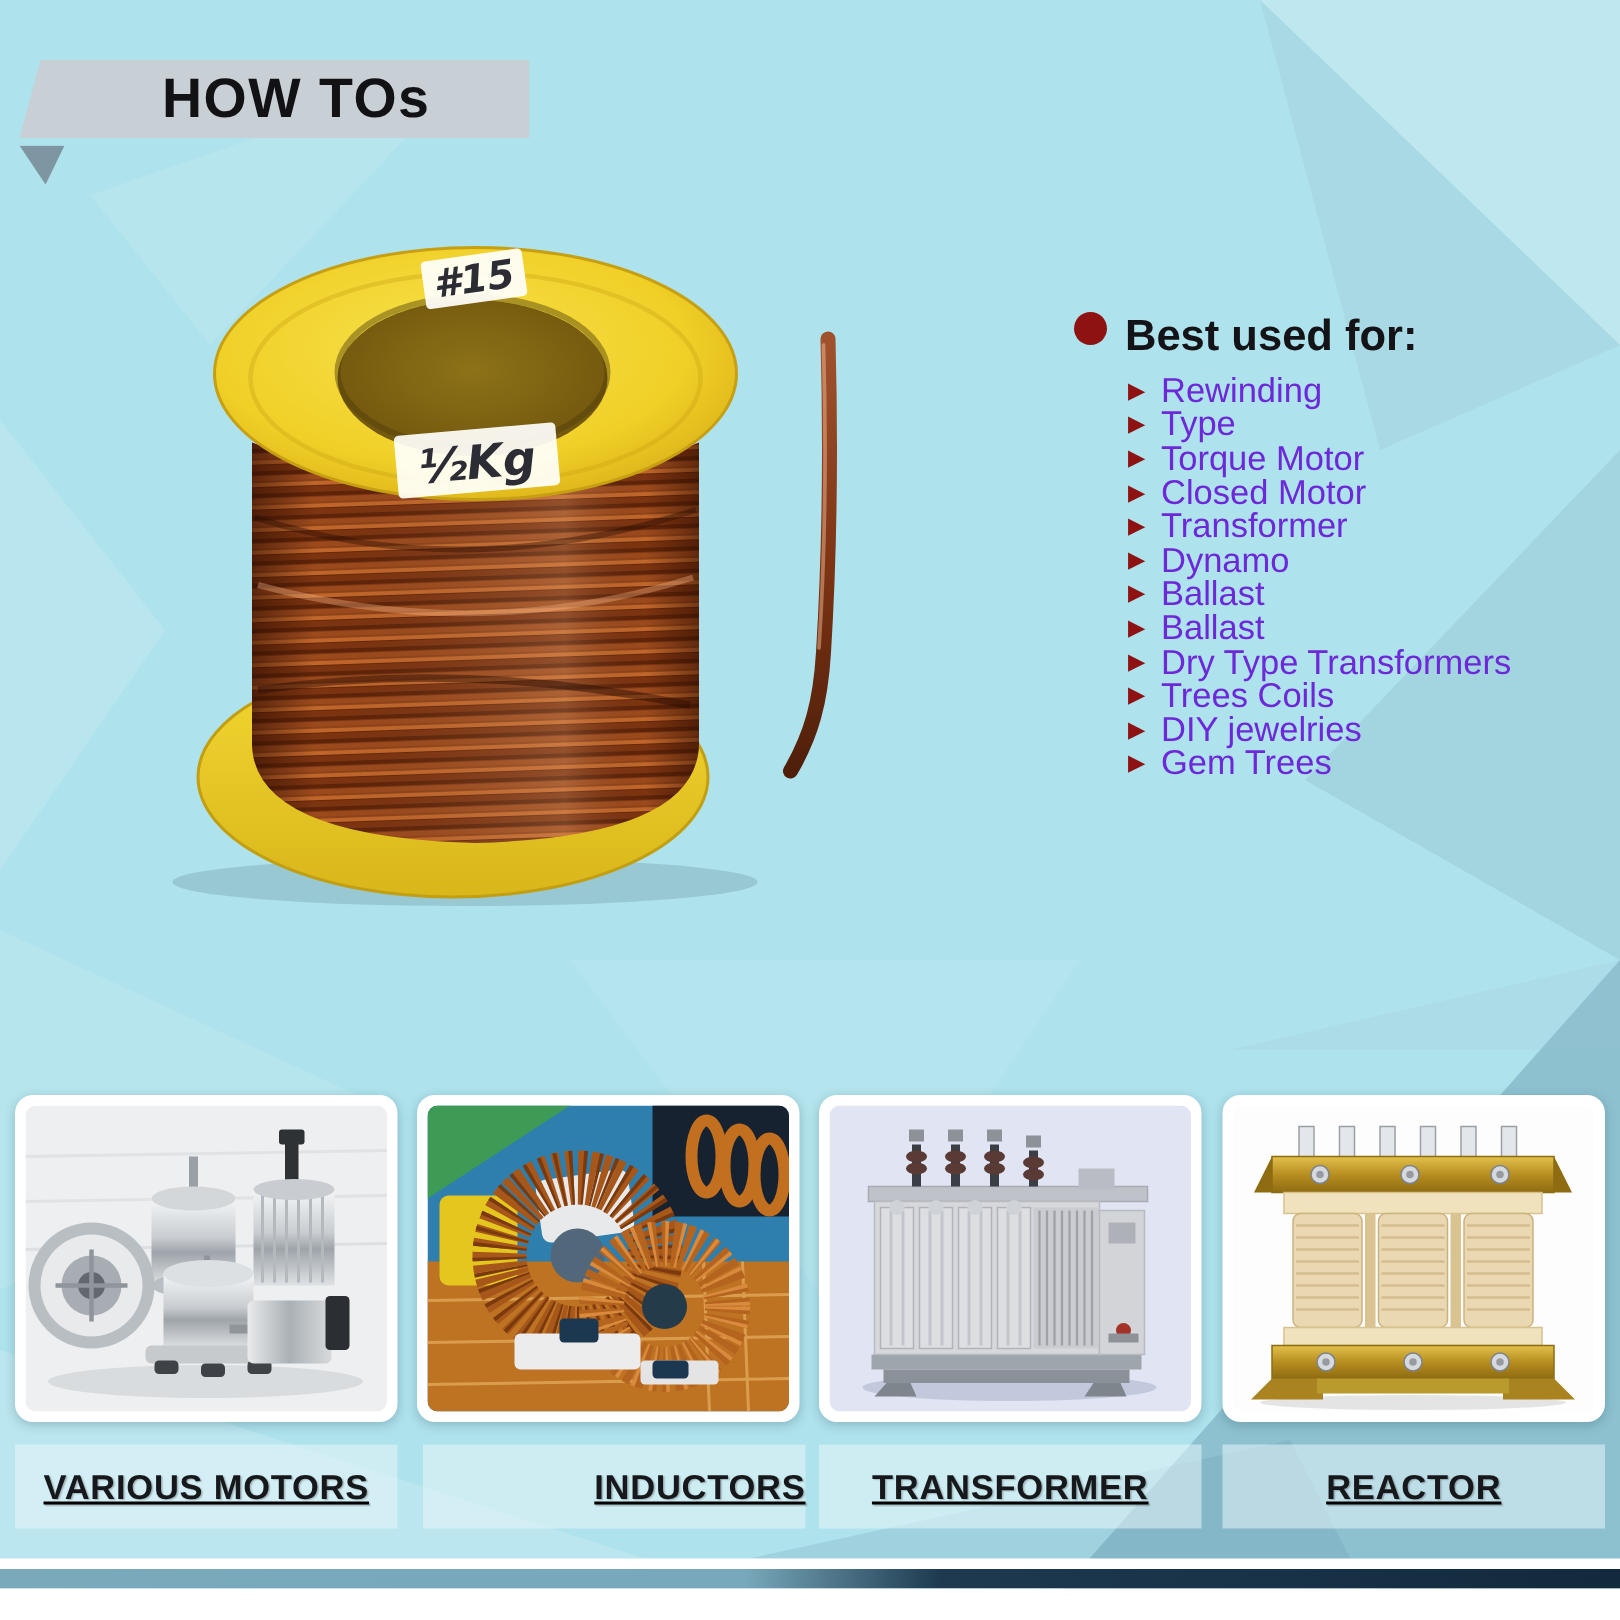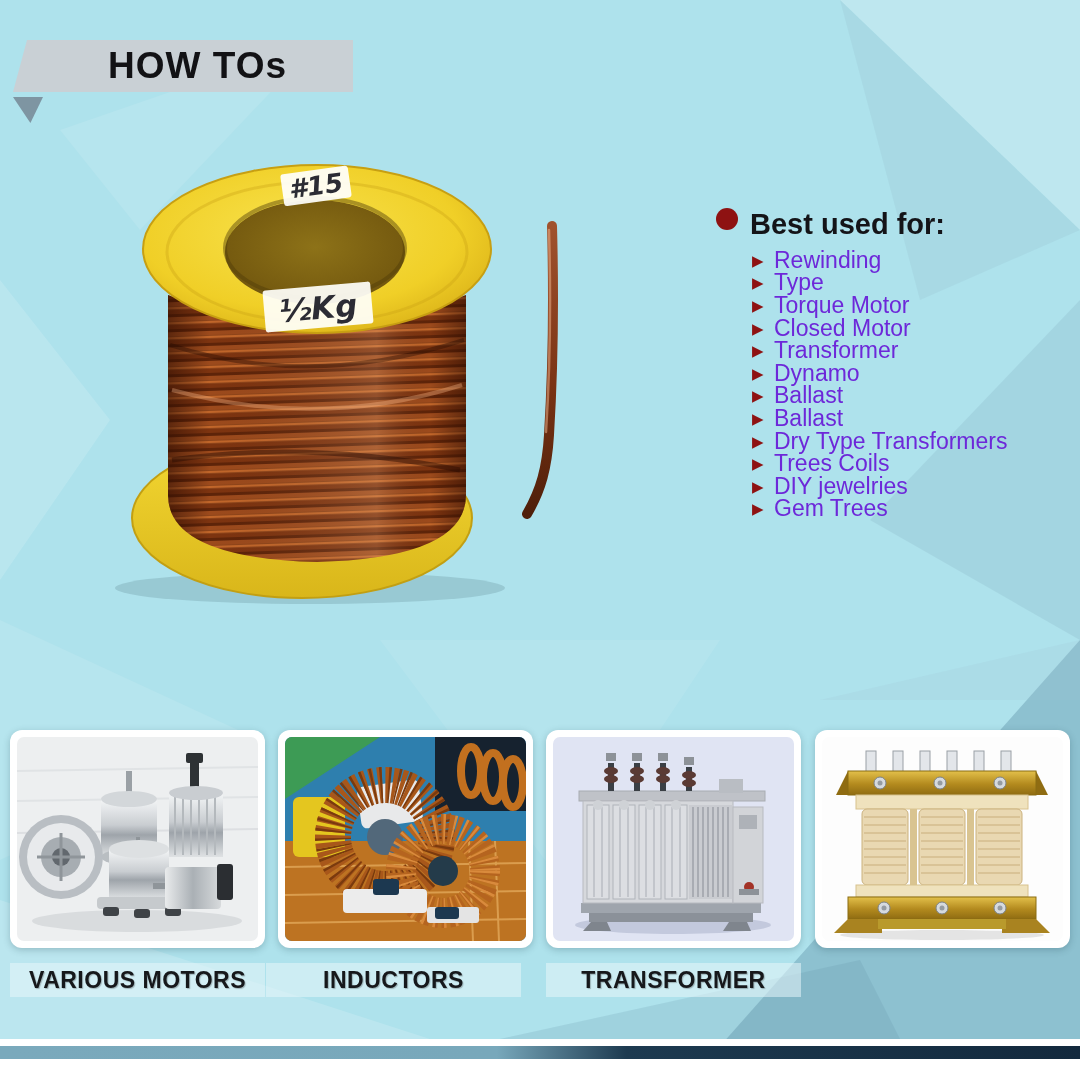--- a/index.html
+++ b/index.html
@@ -50,27 +50,27 @@
   .card{
     position:absolute;top:730px;height:218px;width:255px;background:#ffffff;
     border-radius:12px;box-shadow:0 2px 7px rgba(25,60,72,0.three 25);
     box-shadow:0 2px 7px rgba(25,60,72,0.25);padding:7px;box-sizing:border-box;
   }
   .card svg{width:100%;height:100%;border-radius:7px;display:block;}
   .card1{left:10px;} .card2{left:278px;} .card3{left:546px;} .card4{left:815px;}
 
   
   .strip{
-    position:absolute;top:963px;height:34px;width:255px;
+    position:absolute;top:963px;height:56px;width:255px;
     background:rgba(232,246,249,0.55);
-    display:flex;align-items:center;justify-content:center;
+    display:flex;align-items:center;justify-content:center;text-decoration:underline;
   }
   .strip span{font-size:23px;font-weight:700;color:#16181b;letter-spacing:0.5px;
     text-shadow:1px 1px 1px rgba(0,0,0,0.25);white-space:nowrap;}
-  .strip1{left:10px;} .strip2{left:266px;} .strip3{left:546px;justify-content:center;} .strip4{left:815px;}
+  .strip1{left:10px;} .strip2{left:282px;justify-content:flex-end;} .strip3{left:546px;justify-content:center;} .strip4{left:815px;}
 
   
   .footer-white{position:absolute;left:0;top:1039px;width:1080px;height:7px;background:#ffffff;}
   .footer-bar{
     position:absolute;left:0;top:1046px;width:1080px;height:13px;
     background:linear-gradient(to right,#7aa9bc 0%,#78a8bb 46%,#1d3a50 58%,#13293d 100%);
   }
   .footer-bottom{position:absolute;left:0;top:1059px;width:1080px;height:21px;background:#ffffff;}
 </style>
 </head>
@@ -479,18 +479,21 @@
 
   <div class="strip strip1">
     <span>VARIOUS MOTORS</span>
   </div>
   <div class="strip strip2">
     <span>INDUCTORS</span>
   </div>
   <div class="strip strip3">
     <span>TRANSFORMER</span>
   </div>
+  <div class="strip strip4">
+    <span>REACTOR</span>
+  </div>
 
   <div class="footer-white"></div>
   <div class="footer-bar"></div>
   <div class="footer-bottom"></div>
 
 </div>
 
 </body></html>

